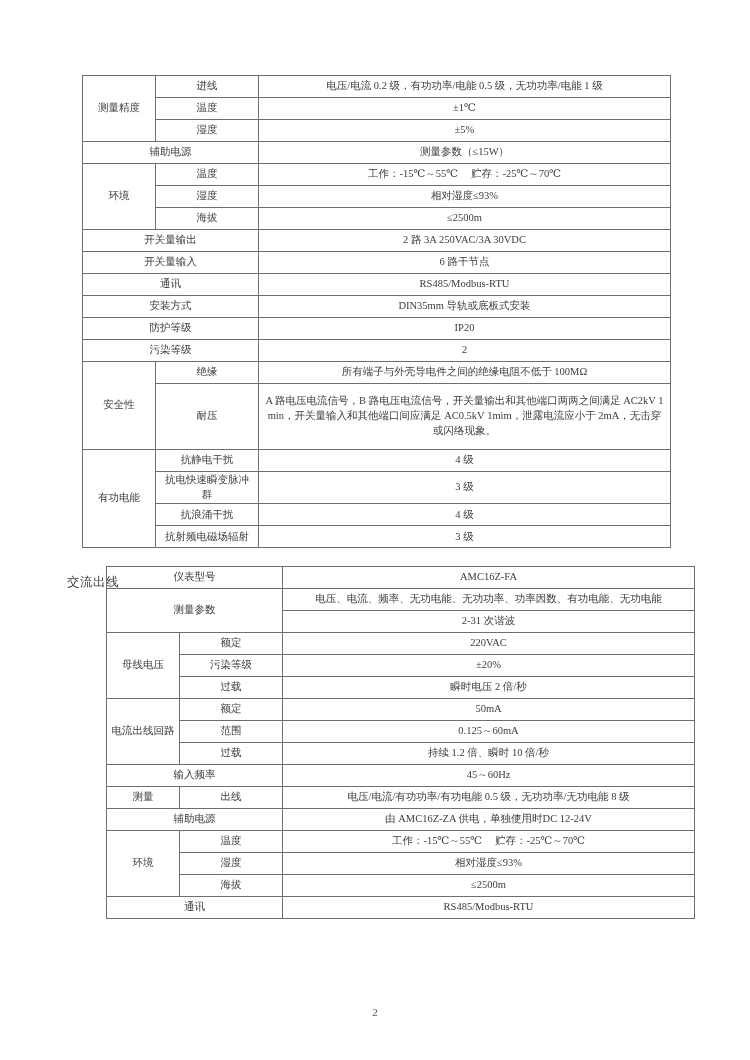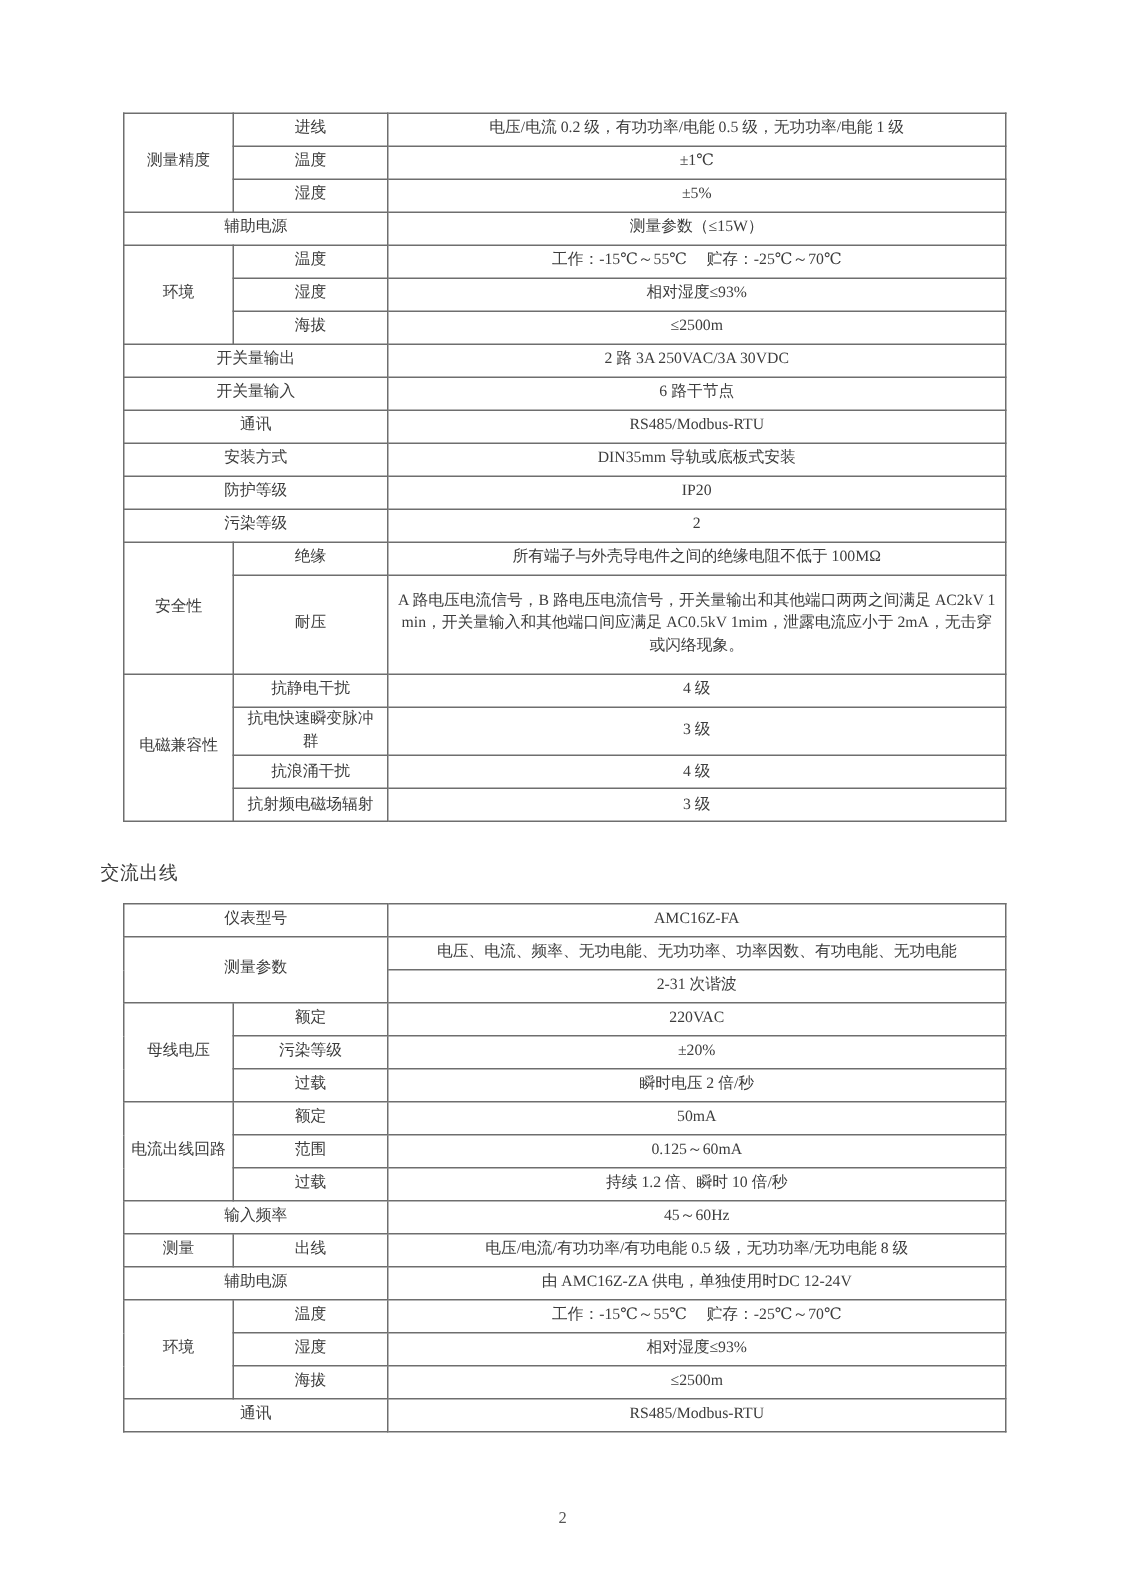--- a/index.html
+++ b/index.html
@@ -15,21 +15,21 @@
     overflow: hidden;
   }
   table.spec {
     position: absolute;
     left: 82px;
     width: 588px;
     border-collapse: collapse;
     table-layout: fixed;
   }
   #table1 { top: 75px; }
-  #table2 { top: 602px; }
+  #table2 { top: 566px; margin-left: 24px; }
   table.spec td {
     border: 1px solid var(--border, #6e6e6e);
     text-align: center;
     vertical-align: middle;
     padding: 1px 4px;
     font-size: 10.5px;
     line-height: 1.4;
     color: var(--text, #3c3c3c);
     height: 22px;
     overflow: hidden;
@@ -122,21 +122,21 @@
         <tr>
           <td rowspan="2">安全性</td>
           <td>绝缘</td>
           <td>所有端子与外壳导电件之间的绝缘电阻不低于 100MΩ</td>
         </tr>
         <tr class="tall">
           <td>耐压</td>
           <td>A 路电压电流信号，B 路电压电流信号，开关量输出和其他端口两两之间满足 AC2kV 1min，开关量输入和其他端口间应满足 AC0.5kV 1mim，泄露电流应小于 2mA，无击穿或闪络现象。</td>
         </tr>
         <tr>
-          <td rowspan="4">电磁兼容性</td>
+          <td rowspan="4">有功电能</td>
           <td>抗静电干扰</td>
           <td>4 级</td>
         </tr>
         <tr>
           <td>抗电快速瞬变脉冲群</td>
           <td>3 级</td>
         </tr>
         <tr>
           <td>抗浪涌干扰</td>
           <td>4 级</td>

